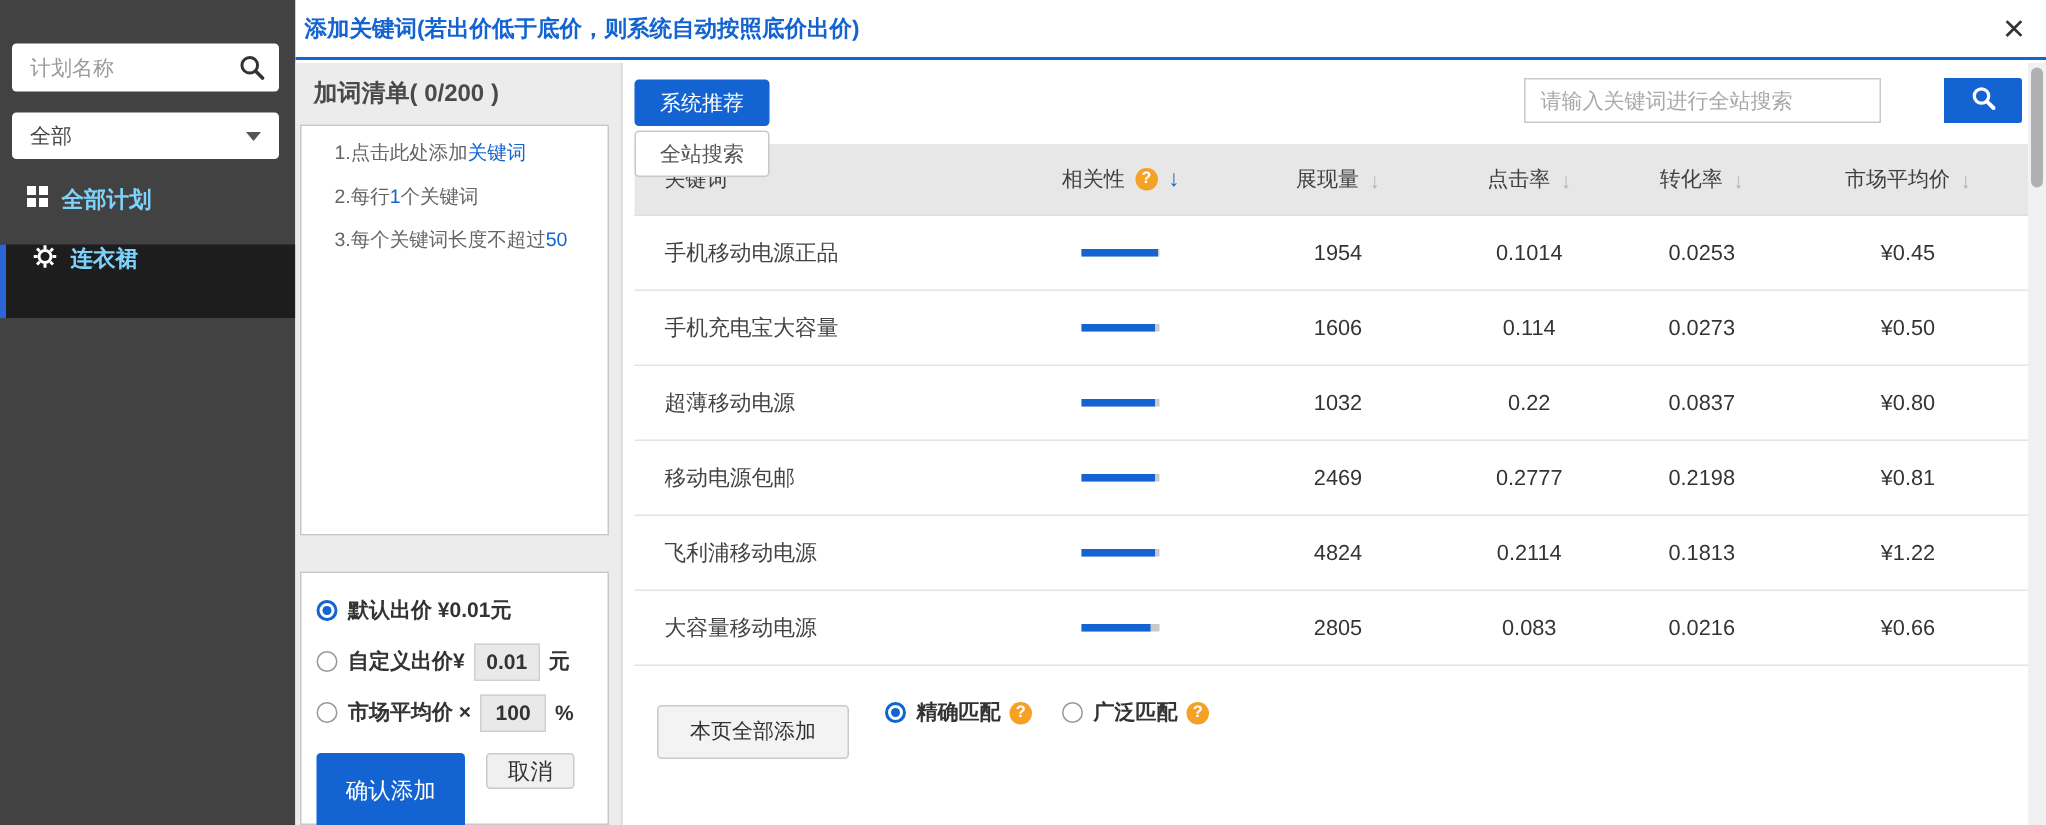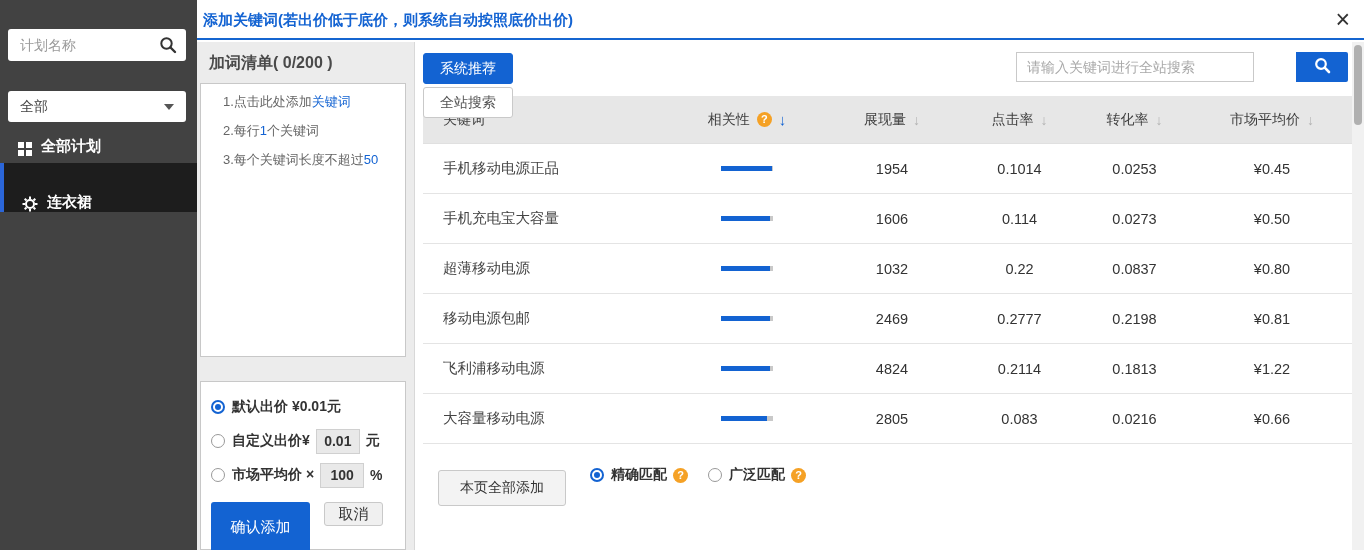--- a/index.html
+++ b/index.html
@@ -12,26 +12,26 @@
   .sidebar { position:absolute; left:0; top:0; width:197px; height:550px; background:#424242; }
   .side-search { position:absolute; left:8px; right:11px; top:29px; height:32px; }
   .side-search input {
     width:100%; height:32px; border:none; border-radius:3px; background:#fff;
     padding:0 32px 0 12px; font-size:14px; color:#333; outline:none;
     font-family:inherit;
   }
   .side-search input::placeholder { color:#9a9a9a; }
   .side-search .mag { position:absolute; right:9px; top:7px; }
   .side-select {
-    position:absolute; left:8px; right:11px; top:91px; height:31px; background:#fff;
+    position:absolute; left:8px; right:11px; top:75px; height:31px; background:#fff;
     border-radius:3px; display:flex; align-items:center; padding:0 12px; cursor:pointer;
   }
   .side-select .val { font-size:14px; color:#444; flex:1; }
   .caret { width:0; height:0; border-left:5px solid transparent; border-right:5px solid transparent; border-top:6px solid #555; }
-  .side-item { position:absolute; left:0; right:0; display:flex; align-items:flex-end; color:#ffffff; font-size:15px; font-weight:bold; cursor:pointer; }
+  .side-item { position:absolute; left:0; right:0; display:flex; align-items:flex-start; color:#7dd3fc; font-size:15px; font-weight:bold; cursor:pointer; }
   .side-item.plans { top:124px; height:32px; padding-left:18px; }
   .side-item.active { top:163px; height:49px; background:#1d1d1d; border-left:4px solid #2b66d9; padding-left:18px; }
   .side-item .ic { display:inline-flex; margin-right:9px; }
   
   .modal { position:absolute; left:197px; top:0; right:0; bottom:0; background:#fff; }
   .titlebar { position:absolute; left:0; right:0; top:0; height:40px; border-bottom:2px solid #1565d0; }
   .title { line-height:40px; padding-left:6px; font-size:15px; font-weight:bold; color:#1363d2; }
   .close { position:absolute; right:14px; top:3px; font-size:25px; color:#333; cursor:pointer; line-height:32px; font-weight:400; }
   
   .panel { position:absolute; left:0; top:42px; width:218px; bottom:0; background:#ececec; border-right:1px solid #d8d8d8; }

